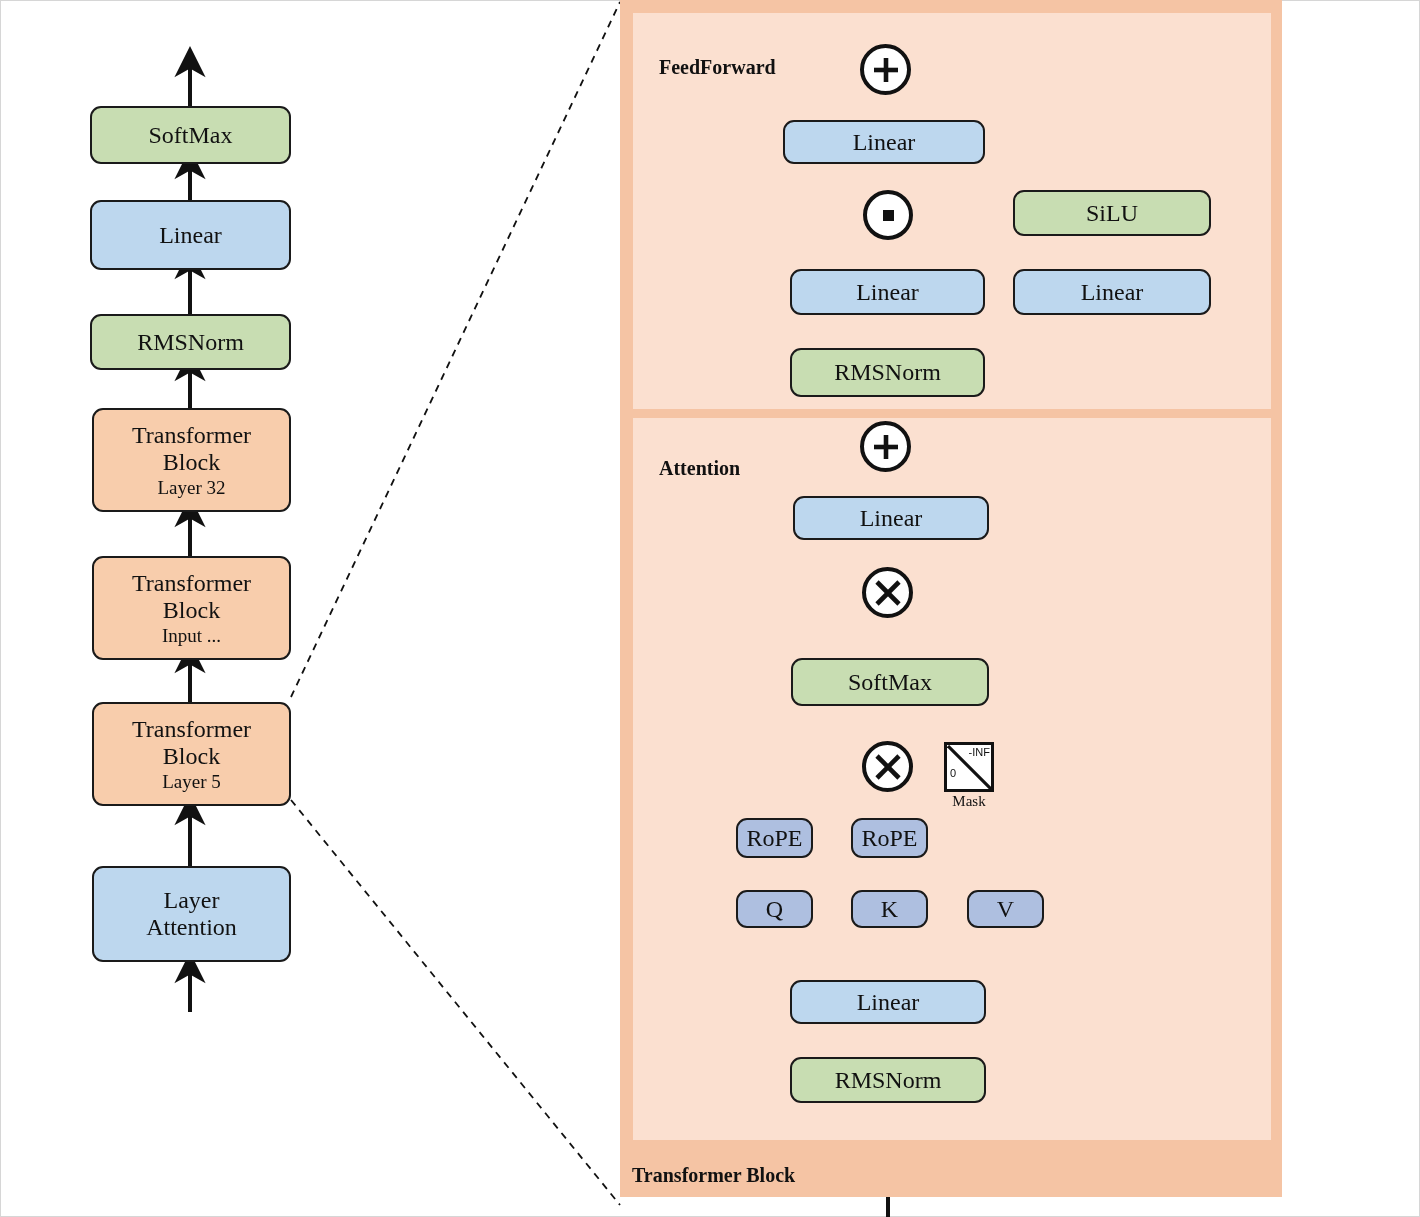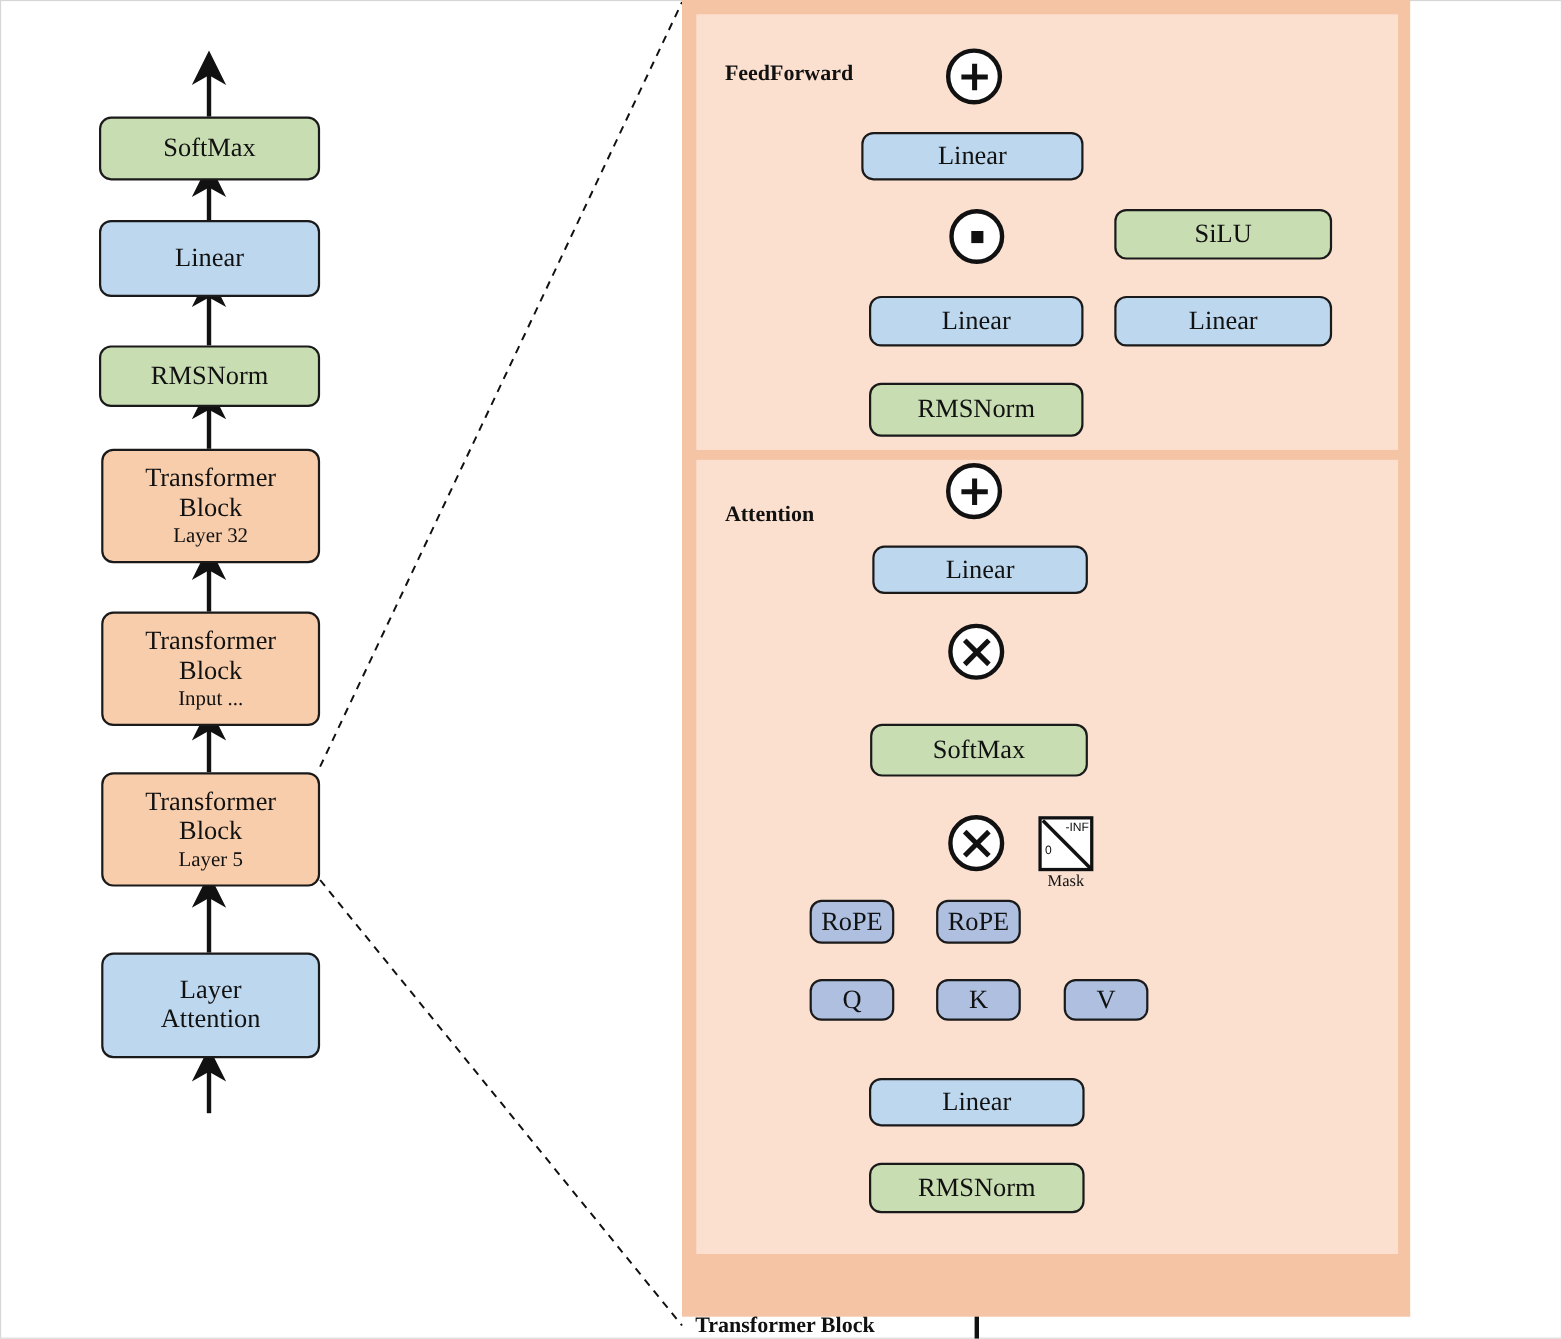--- a/index.html
+++ b/index.html
@@ -153,21 +153,21 @@
 <div class="panel outer-shell" style="left:620px;top:0px;width:662px;height:1197px;"></div>
 
 <div class="panel inner-panel" style="left:633px;top:13px;width:638px;height:396px;"></div>
 
 <div class="panel inner-panel" style="left:633px;top:418px;width:638px;height:722px;"></div>
 
 <div class="section-label" style="left:659px;top:56px;">FeedForward</div>
 
 <div class="section-label" style="left:659px;top:457px;">Attention</div>
 
-<div class="section-label" style="left:632px;top:1164px;margin-top:30px;">Transformer Block</div>
+<div class="section-label" style="left:632px;top:1164px;">Transformer Block</div>
 
 <div class="op" style="left:860px;top:44px;width:51px;height:51px;">
   <svg width="34" height="34" viewBox="0 0 34 34">
       <g stroke="#111" stroke-width="4.6" stroke-linecap="butt">
     <line x1="5" y1="17" x2="29" y2="17"></line>
         <line x1="17" y1="5" x2="17" y2="29"></line>
       </g>
     </svg>
 </div>
 

